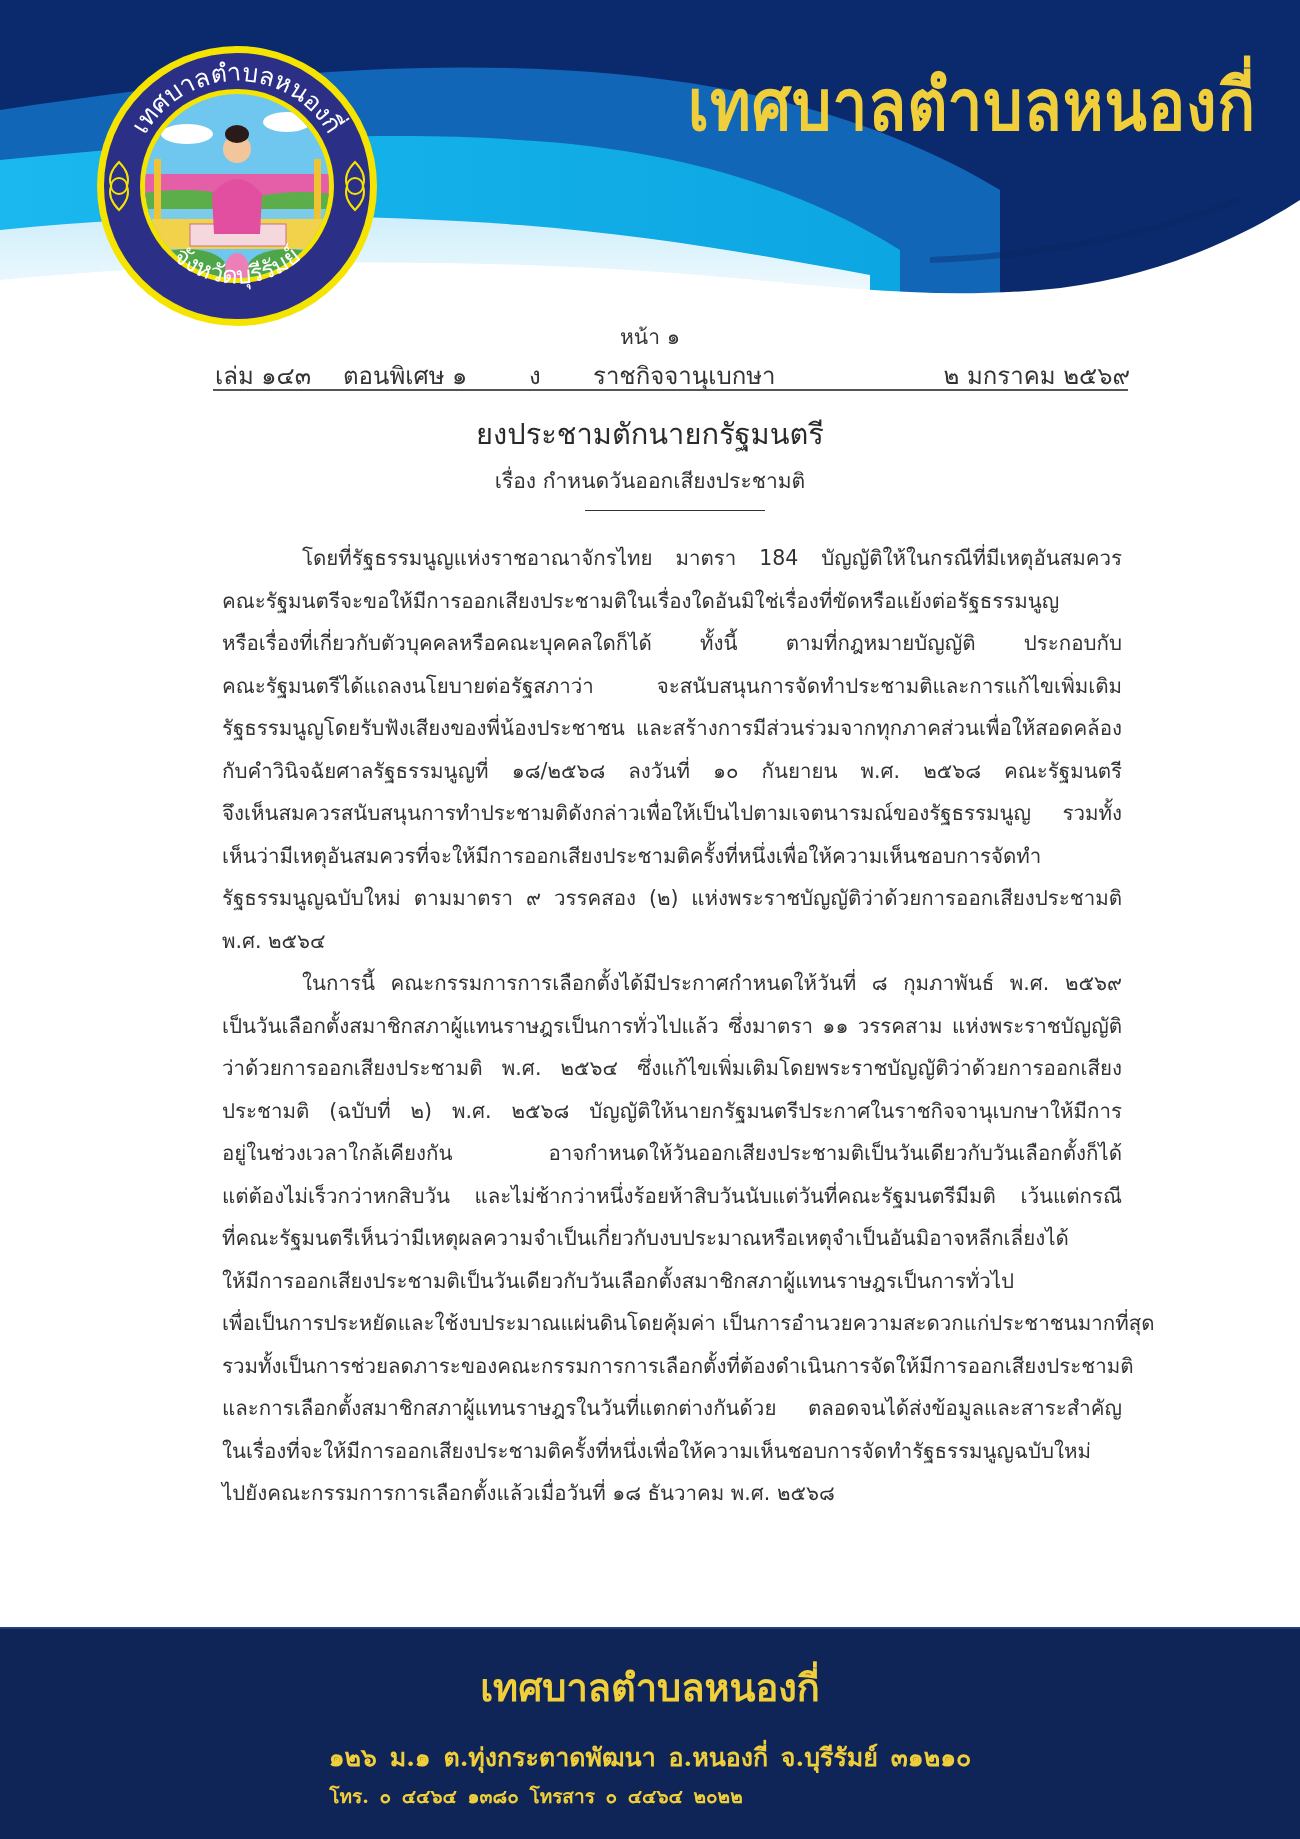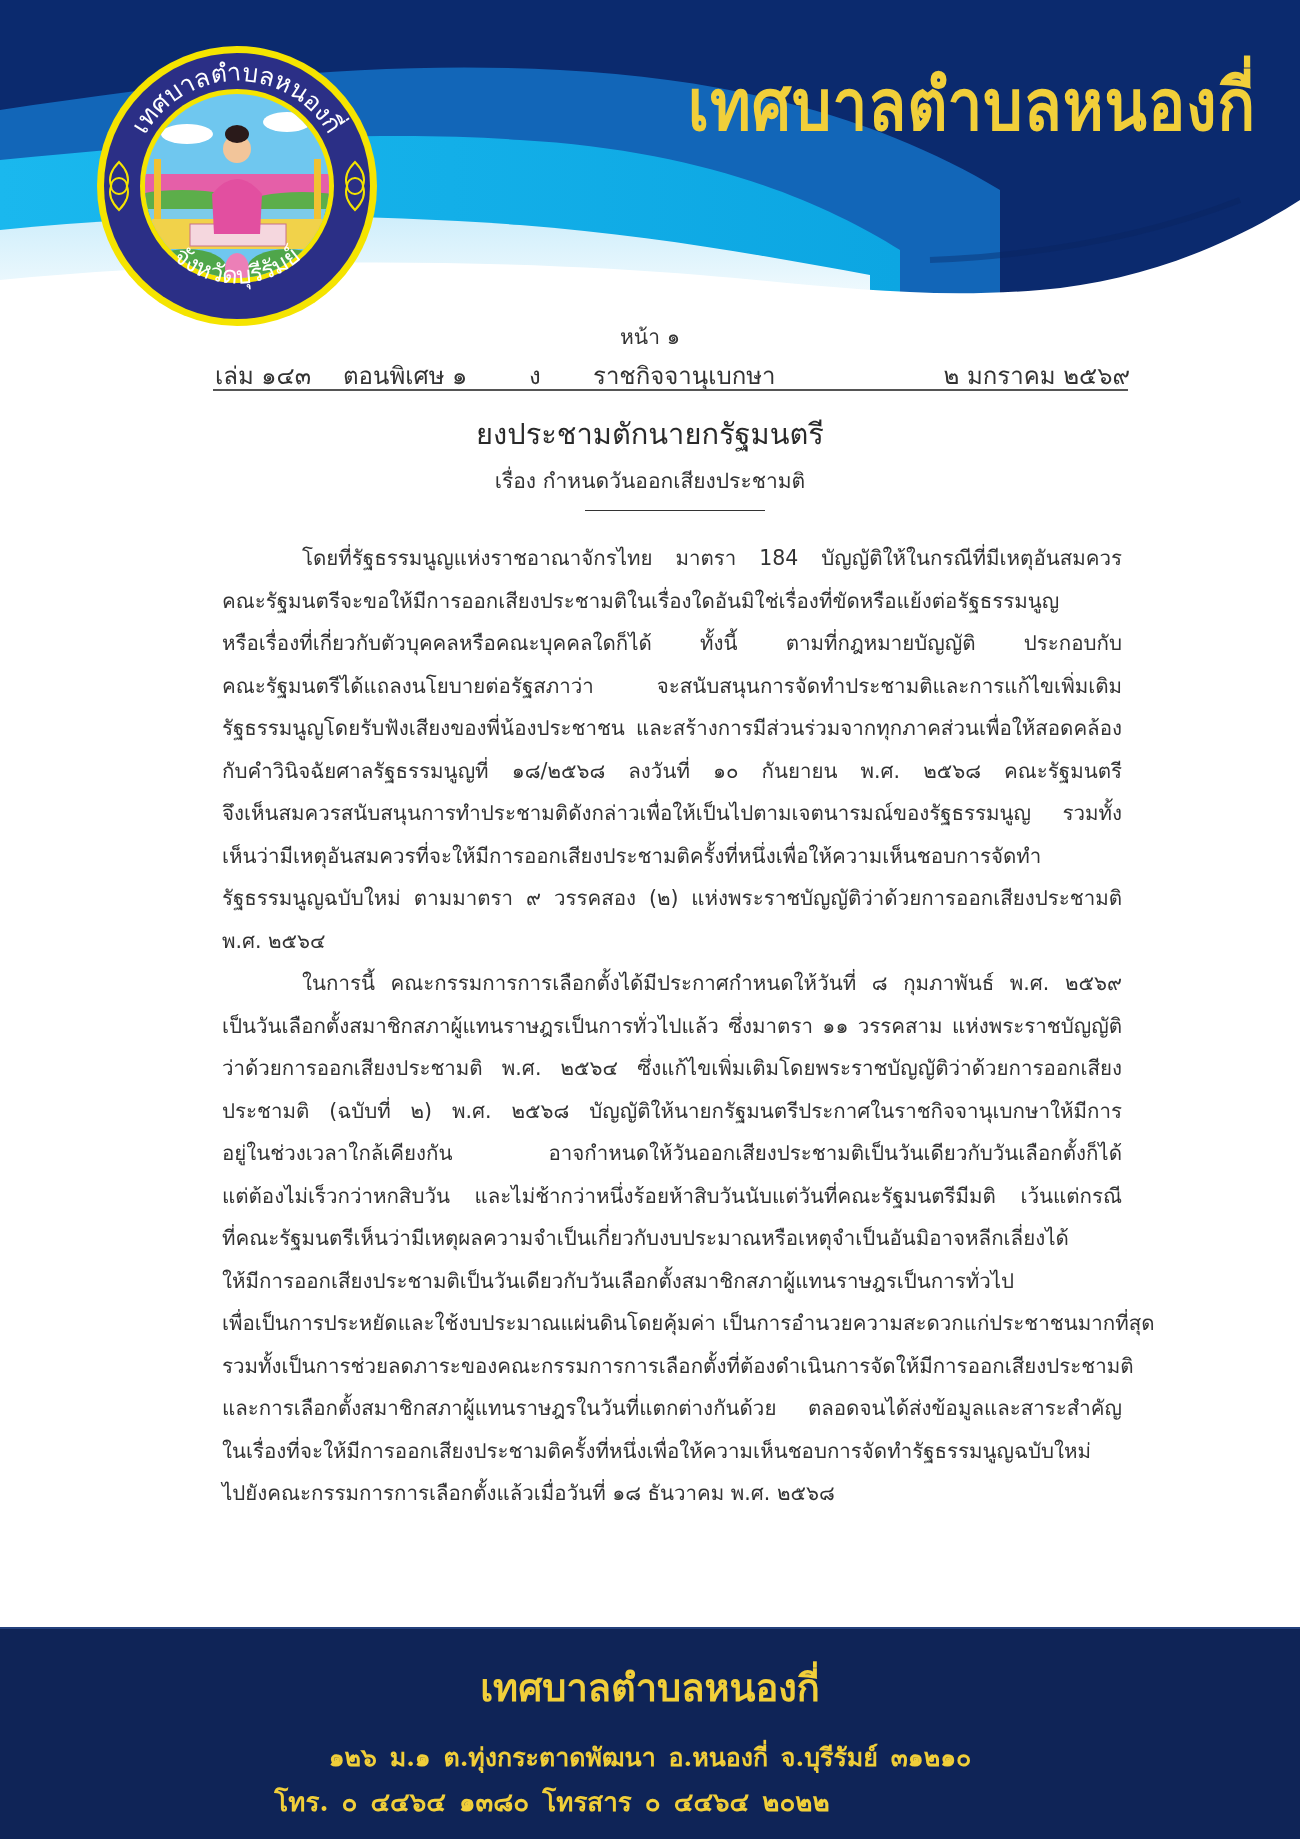--- a/index.html
+++ b/index.html
@@ -72,21 +72,21 @@
       font-size: 38px; font-weight: bold; color: #f1cf3a;
     }
     .footer-address {
       position: absolute; left: 0; width: 1300px; top: 100px; text-align: center;
       font-family: "DejaVu Serif", "Liberation Serif", serif;
       font-size: 25px; font-weight: bold; color: #f1cf3a; word-spacing: 4px; margin-top: 8px;
     }
     .footer-phone {
       position: absolute; left: 0; width: 1072px; top: 152px; text-align: center;
       font-family: "DejaVu Serif", "Liberation Serif", serif;
-      font-size: 26px; font-weight: bold; color: #f1cf3a; word-spacing: 4px; margin-left: 16px;
+      font-size: 19px; font-weight: bold; color: #f1cf3a; word-spacing: 4px;
     }
   </style>
 </head>
 <body>
 
 <div class="banner">
   <svg width="1300" height="330" viewBox="0 0 1300 330">
     <defs>
       <linearGradient id="cyanGrad" x1="0" y1="0" x2="1" y2="0">
         <stop offset="0" stop-color="#1ab8ee"></stop>

